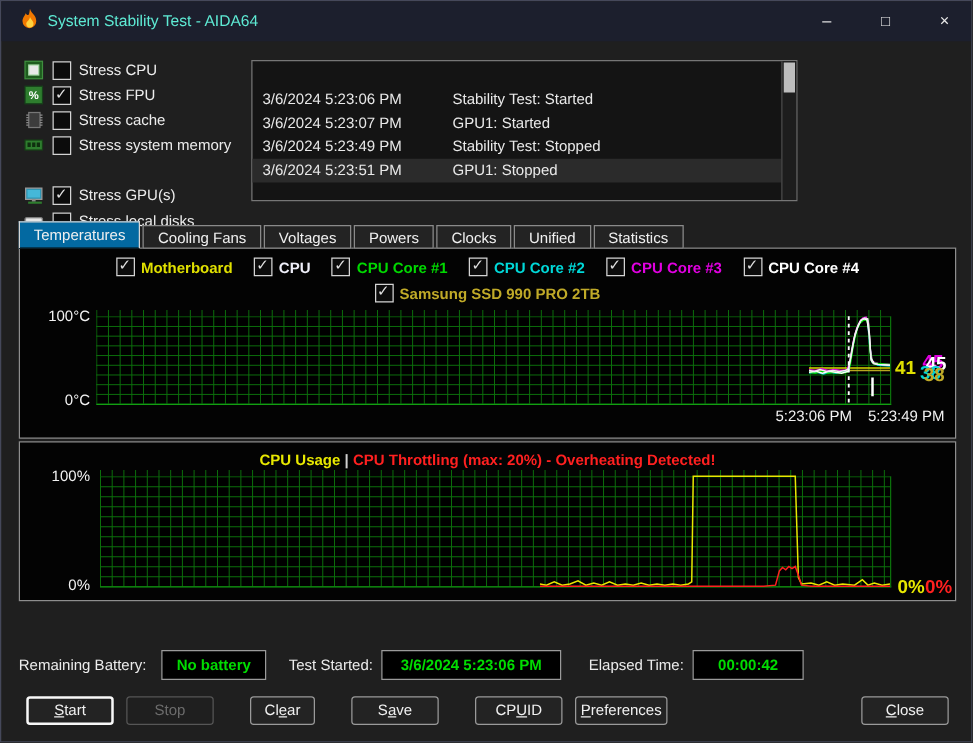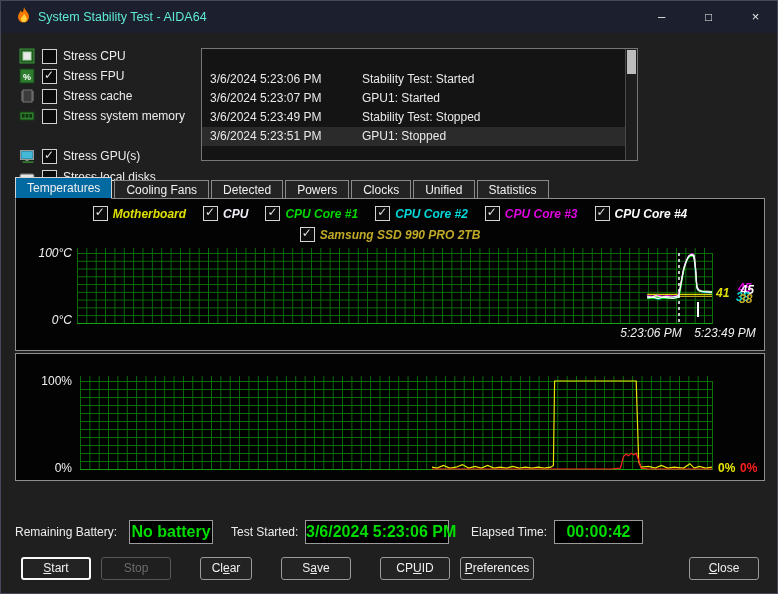--- a/index.html
+++ b/index.html
@@ -27,43 +27,43 @@
   .log-row .c1{position:absolute;left:8px;top:2px;}
   .log-row .c2{position:absolute;left:160px;top:2px;}
   .log-scroll{position:absolute;right:0;top:0;bottom:0;width:11px;background:#1d1d1d;border-left:1px solid #4a4a4a;}
   .log-thumb{position:absolute;left:1px;right:1px;top:1px;height:24px;background:#bdbdbd;}
   
   .tabstrip{position:absolute;left:14px;top:176px;height:22px;z-index:5;white-space:nowrap;}
   .tab{position:relative;display:inline-block;box-sizing:border-box;font-size:12px;color:#f0f0f0;padding:0 11px;height:19px;line-height:18px;background:#232323;border:1px solid #8a8a8a;margin-right:2px;vertical-align:bottom;}
   .tab.active{height:22px;line-height:20px;background:#0369a1;border-color:#d4d4d4;border-bottom-color:#050505;z-index:6;}
   
   .panel{position:absolute;background:#030303;border:1px solid #8e8e8e;box-sizing:border-box;}
-  #tempPanel{left:14px;top:197px;width:750px;height:153px;font-style:italic;}
+  #tempPanel{left:14px;top:197px;width:750px;height:153px;}
   #usagePanel{left:14px;top:352px;width:750px;height:128px;}
   .legendRow{position:absolute;left:0;right:0;display:flex;justify-content:center;gap:17px;align-items:center;}
   #legendRow1{top:7px;} #legendRow2{top:28px;}
   .legend-item{display:flex;align-items:center;font-size:12px;font-weight:bold;white-space:nowrap;}
   .legend-item .cb{margin-right:5px;}
   .yaxis{position:absolute;font-size:12px;color:#f2f2f2;width:44px;text-align:right;white-space:nowrap;}
   .grid{position:absolute;background-color:#000;
     background-image:linear-gradient(to right,#0b6f0b 1px,transparent 1px),linear-gradient(to bottom,#0b6f0b 1px,transparent 1px);}
   .ticks{position:absolute;background-image:linear-gradient(to right,#0b6f0b 1px,transparent 1px);}
   #tempGrid{left:61px;top:54px;width:635px;height:70px;background-size:9.37px 7.78px;border-bottom:1px solid #12a012;border-right:1px solid #0b6f0b;}
   #tempTicks{left:61px;top:49px;width:635px;height:5px;background-size:9.37px 5px;}
   #usageGrid{left:64px;top:27px;width:632px;height:88px;background-size:9.37px 8px;border-bottom:1px solid #12a012;border-right:1px solid #0b6f0b;}
   #usageTicks{left:64px;top:22px;width:632px;height:5px;background-size:9.37px 5px;}
   .chart-svg{position:absolute;overflow:visible;}
   #tempSvg{left:61px;top:54px;}
   #usageSvg{left:64px;top:27px;}
-  .vlab{position:absolute;font-size:12px;font-weight:bold;white-space:nowrap;}
+  .vlab{position:absolute;font-size:15px;font-weight:bold;white-space:nowrap;}
   .time-label{position:absolute;top:127px;width:72px;text-align:center;font-size:12px;color:#f2f2f2;white-space:nowrap;}
   .usage-title{position:absolute;top:7px;left:0;right:0;text-align:center;font-size:12px;font-weight:bold;white-space:nowrap;}
   
   .sb-label{position:absolute;top:524px;font-size:12px;color:#ececec;white-space:nowrap;}
-  .sb-box{position:absolute;top:519px;height:24px;background:#000;border:1px solid #9a9a9a;box-sizing:border-box;color:#00dc00;font-size:16px;font-weight:bold;text-align:center;line-height:22px;white-space:nowrap;}
+  .sb-box{position:absolute;top:519px;height:24px;background:#000;border:1px solid #9a9a9a;box-sizing:border-box;color:#00dc00;font-size:12px;font-weight:bold;text-align:center;line-height:22px;white-space:nowrap;}
   
   .btn{position:absolute;top:556px;height:23px;box-sizing:border-box;border:1px solid #9a9a9a;border-radius:3px;background:#232323;color:#f0f0f0;text-align:center;line-height:20px;font-size:12px;white-space:nowrap;}
   .btn.focused{border:2px solid #f8f8f8;line-height:19px;}
   .btn.disabled{color:#6c6c6c;border-color:#565656;background:#1f1f1f;}
   .btn u,.mn{text-decoration:underline;}
 </style>
 </head>
 <body>
 
 <div id="window">
@@ -152,21 +152,21 @@
         <div class="log-row selected" style="top: 78px;">
           <span class="c1">3/6/2024 5:23:51 PM</span>
           <span class="c2">GPU1: Stopped</span>
         </div>
       </div>
     <div class="log-scroll">
       <div class="log-thumb"></div>
     </div>
   </div>
 
-  <div class="tabstrip" id="tabStrip"><div class="tab active">Temperatures</div><div class="tab">Cooling Fans</div><div class="tab">Detected</div><div class="tab">Powers</div><div class="tab">Clocks</div><div class="tab">Unified</div><div class="tab">Statistics</div></div>
+  <div class="tabstrip" id="tabStrip"><div class="tab active">Temperatures</div><div class="tab">Cooling Fans</div><div class="tab">Voltages</div><div class="tab">Powers</div><div class="tab">Clocks</div><div class="tab">Unified</div><div class="tab">Statistics</div></div>
 
   <div class="panel" id="tempPanel">
     <div class="legendRow" id="legendRow1">
         <span class="legend-item">
           <span class="cb checked"></span>
           <span style="color: rgb(224, 224, 0);">Motherboard</span>
         </span>
         <span class="legend-item">
           <span class="cb checked"></span>
           <span style="color: rgb(238, 238, 248);">CPU</span>
@@ -214,20 +214,21 @@
         <span class="vlab" style="left: 722px; top: 82px; color: rgb(224, 0, 224);">45</span>
         <span class="vlab" style="left: 724.5px; top: 84px; color: rgb(255, 255, 255);">45</span>
         <span class="vlab" style="left: 720px; top: 91px; color: rgb(0, 216, 216);">38</span>
         <span class="vlab" style="left: 723px; top: 92.5px; color: rgb(192, 170, 40);">38</span>
       </div>
     <span class="time-label" style="left:599px">5:23:06 PM</span>
     <span class="time-label" style="left:673px">5:23:49 PM</span>
   </div>
 
   <div class="panel" id="usagePanel">
+    <div class="usage-title" id="usageTitle"><span style="color: rgb(232, 232, 0);">CPU Usage</span><span style="color: rgb(208, 208, 208);">  |  </span><span style="color: rgb(255, 32, 32);">CPU Throttling (max: 20%) - Overheating Detected!</span></div>
     <span class="yaxis" style="left:10px;top:20px;width:46px">100%</span>
     <span class="yaxis" style="left:10px;top:107px;width:46px">0%</span>
     <div class="ticks" id="usageTicks"></div>
     <div class="grid" id="usageGrid"></div>
     <svg class="chart-svg" id="usageSvg" width="632" height="88" viewBox="0 0 632 88">
         <polyline points="352.0,86.2 357.1,87.1 363.4,84.5 369.7,87.1 376.0,86.2 382.4,83.6 388.7,87.1 395.0,85.4 401.3,87.1 407.6,84.5 414.0,87.1 420.3,86.2 426.6,87.1 432.9,85.4 439.2,87.1 445.6,86.2 451.9,87.1 458.2,86.2 464.5,87.1 470.8,86.2 473.4,84.5 474.6,0.0 556.2,0.0 558.7,81.0 561.2,86.2 568.8,85.4 575.1,87.1 581.4,84.5 587.8,87.1 594.1,86.2 603.6,87.1 609.9,82.7 614.3,87.1 619.4,85.4 625.7,87.1 632.0,86.2" fill="none" stroke="#e8e800" stroke-width="1.2"></polyline>
         <polyline points="352.0,88.0 530.9,88.0 540.4,87.1 543.5,75.7 546.0,73.0 548.6,74.8 551.1,72.2 553.6,73.9 556.2,72.2 558.7,79.2 561.2,87.1 568.8,88.0 632.0,88.0" fill="none" stroke="#ff2020" stroke-width="1.2"></polyline>
       </svg>
     <div id="usageRight">
         <span class="vlab" style="left: 702px; top: 107px; color: rgb(232, 232, 0);">0%</span>

